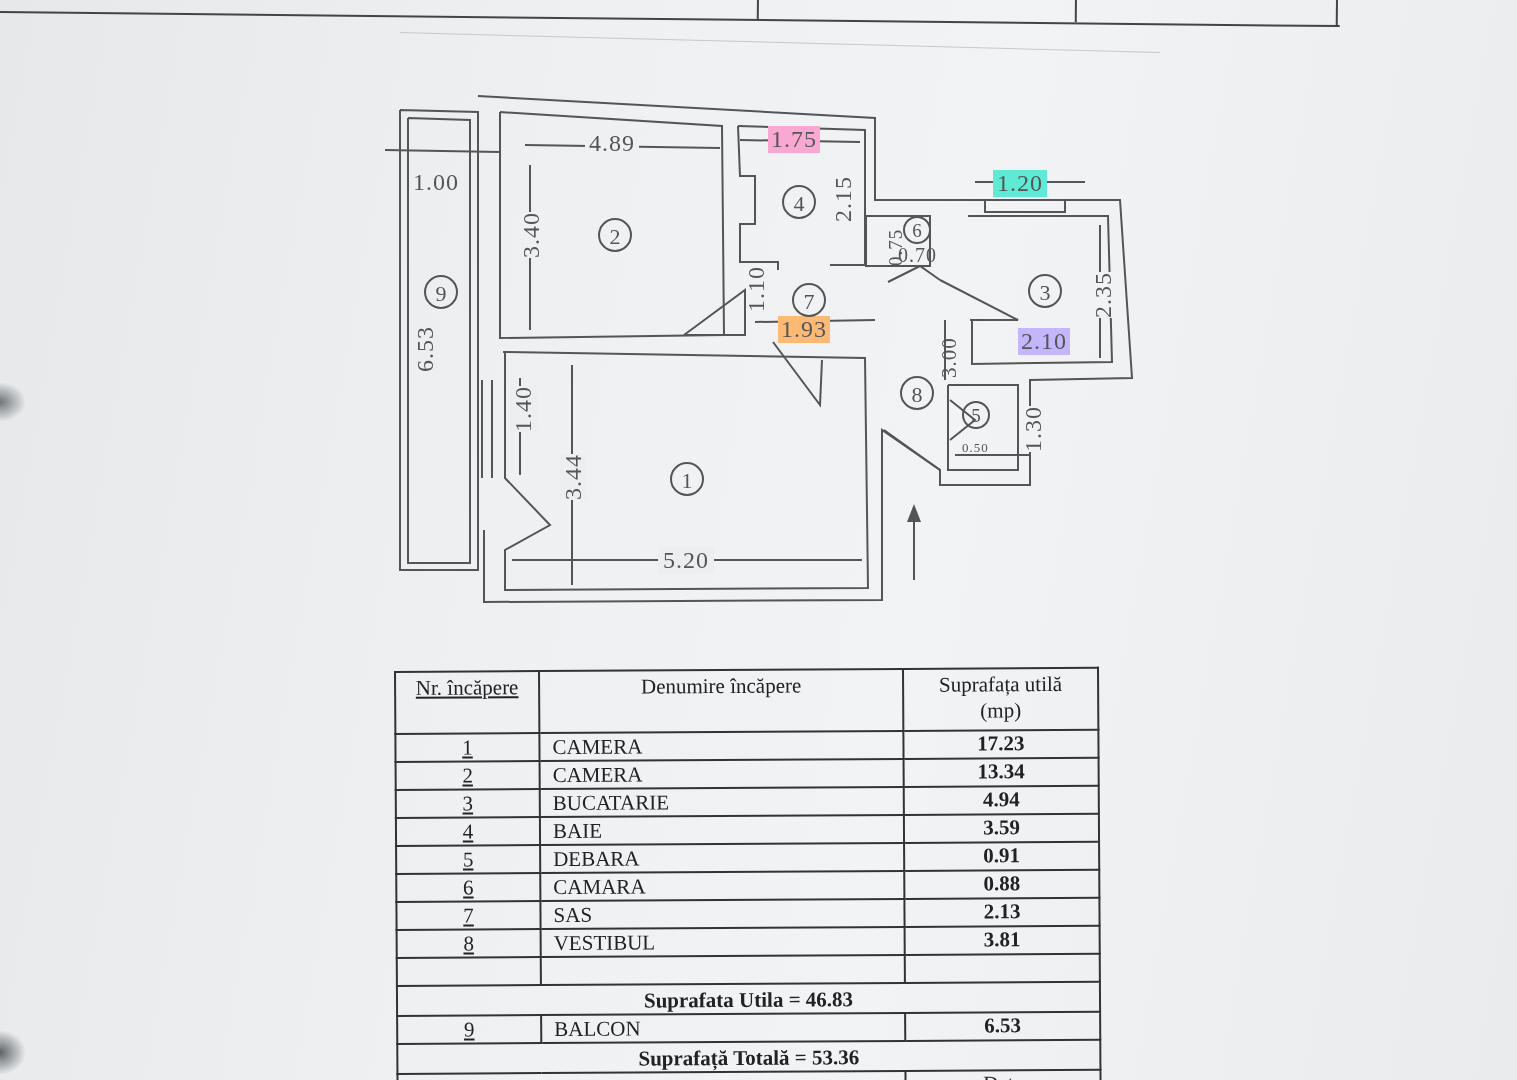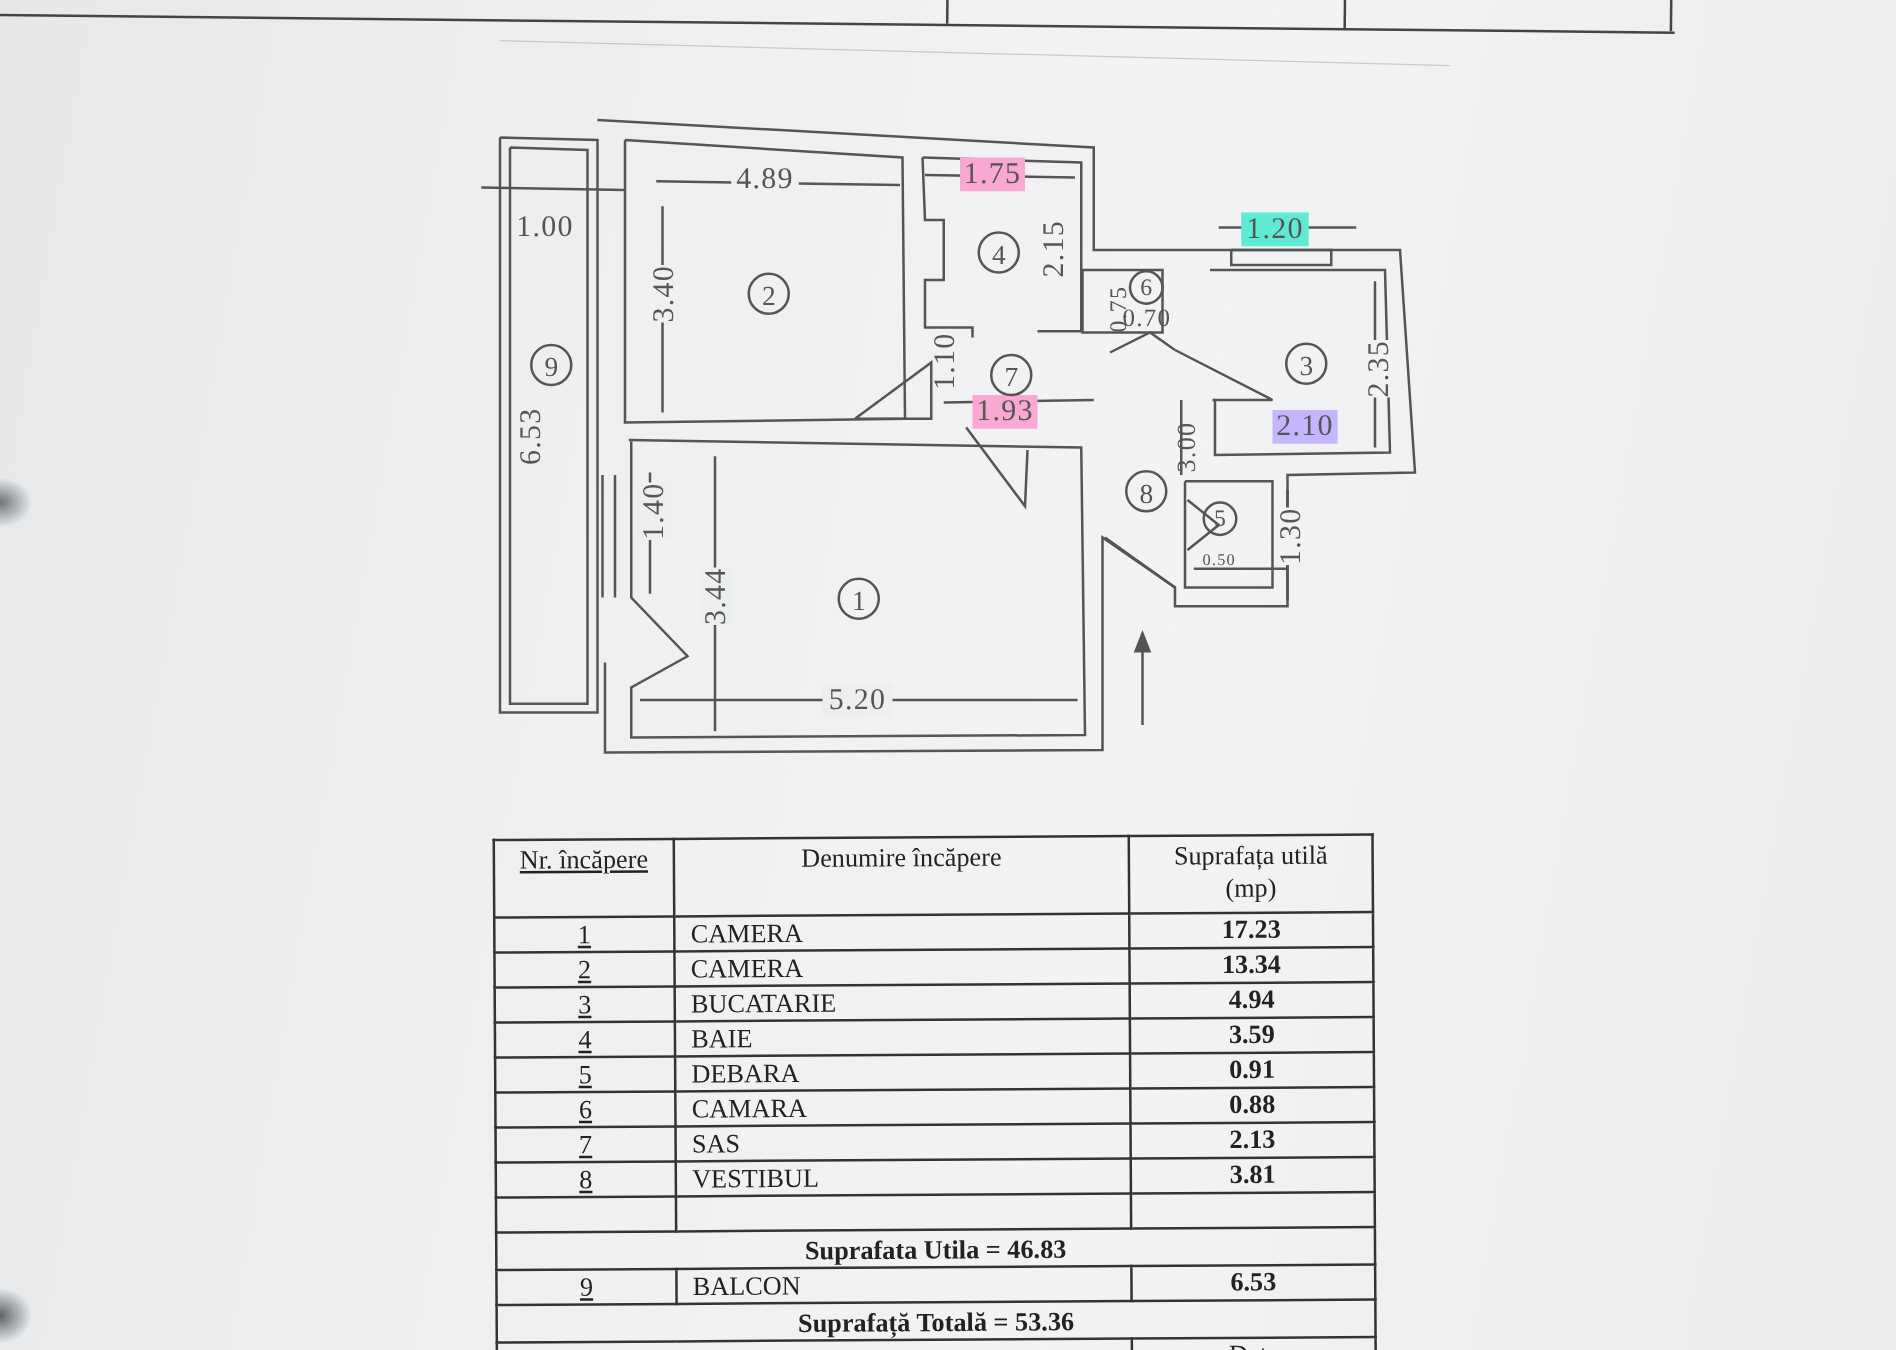--- a/index.html
+++ b/index.html
@@ -116,21 +116,21 @@
   <span class="plan-label" style="left:585px;top:130px;background:#eef0f2;padding:0 4px;">4.89</span>
   <span class="plan-label" style="left:768px;top:126px;background:#f9a8d4;padding:0 3px;">1.75</span>
   <span class="plan-label v" style="left:830px;top:222px;">2.15</span>
   <span class="plan-label v" style="left:518px;top:258px;background:#eef0f2;">3.40</span>
   <span class="plan-label v" style="left:885px;top:266px;font-size:19px;">0.75</span>
   <span class="plan-label" style="left:898px;top:244px;font-size:20px;">0.70</span>
   <span class="plan-label" style="left:993px;top:170px;background:#5eead4;padding:0 4px;">1.20</span>
   <span class="plan-label v" style="left:1090px;top:318px;background:#f0f2f3;">2.35</span>
   <span class="plan-label" style="left:1018px;top:328px;background:#c4b5fd;padding:0 3px;">2.10</span>
   <span class="plan-label v" style="left:743px;top:312px;">1.10</span>
-  <span class="plan-label" style="left:778px;top:316px;background:#f9a8d4;padding:0 3px;">1.93</span>
+  <span class="plan-label" style="left:778px;top:316px;background:#fdba74;padding:0 3px;">1.93</span>
   <span class="plan-label v" style="left:412px;top:372px;background:#eceef0;">6.53</span>
   <span class="plan-label v" style="left:510px;top:432px;background:#eceef0;">1.40</span>
   <span class="plan-label v" style="left:560px;top:500px;background:#eceef0;">3.44</span>
   <span class="plan-label" style="left:658px;top:547px;background:#eceef0;padding:0 5px;">5.20</span>
   <span class="plan-label v" style="left:937px;top:378px;font-size:21px;">3.00</span>
   <span class="plan-label v" style="left:1020px;top:452px;background:#f0f2f3;">1.30</span>
   <span class="plan-label" style="left:962px;top:440px;font-size:13px;">0.50</span>
 
   <div class="room-num" style="left:670px;top:462px;">1</div>
   <div class="room-num" style="left:598px;top:218px;">2</div>

